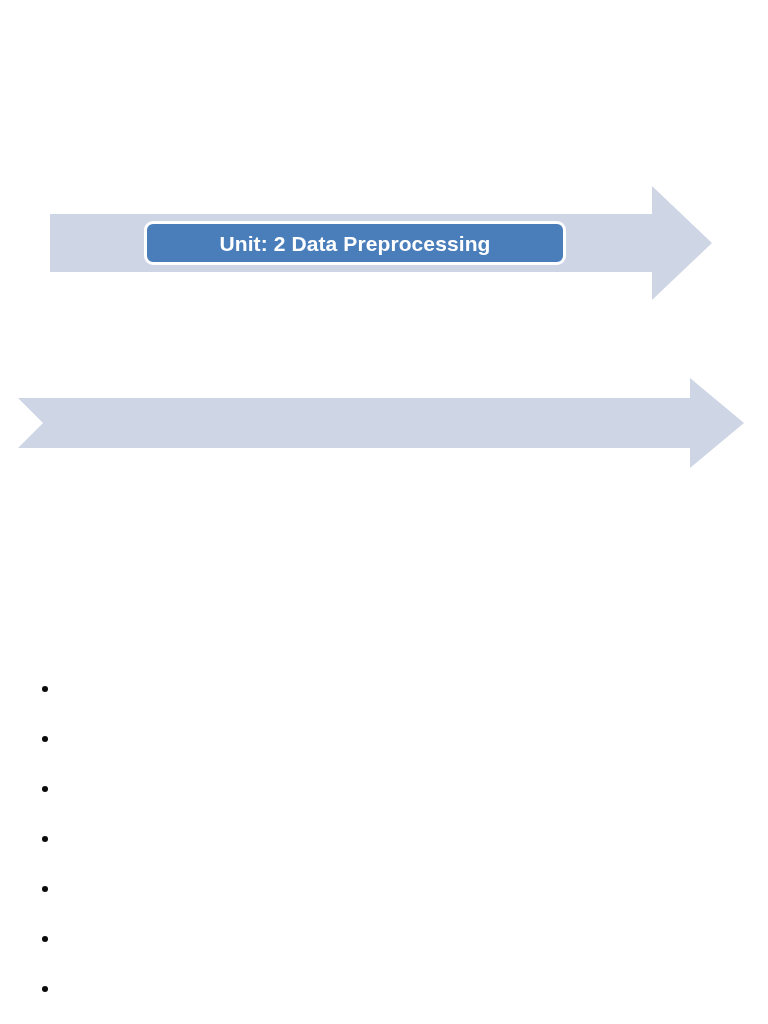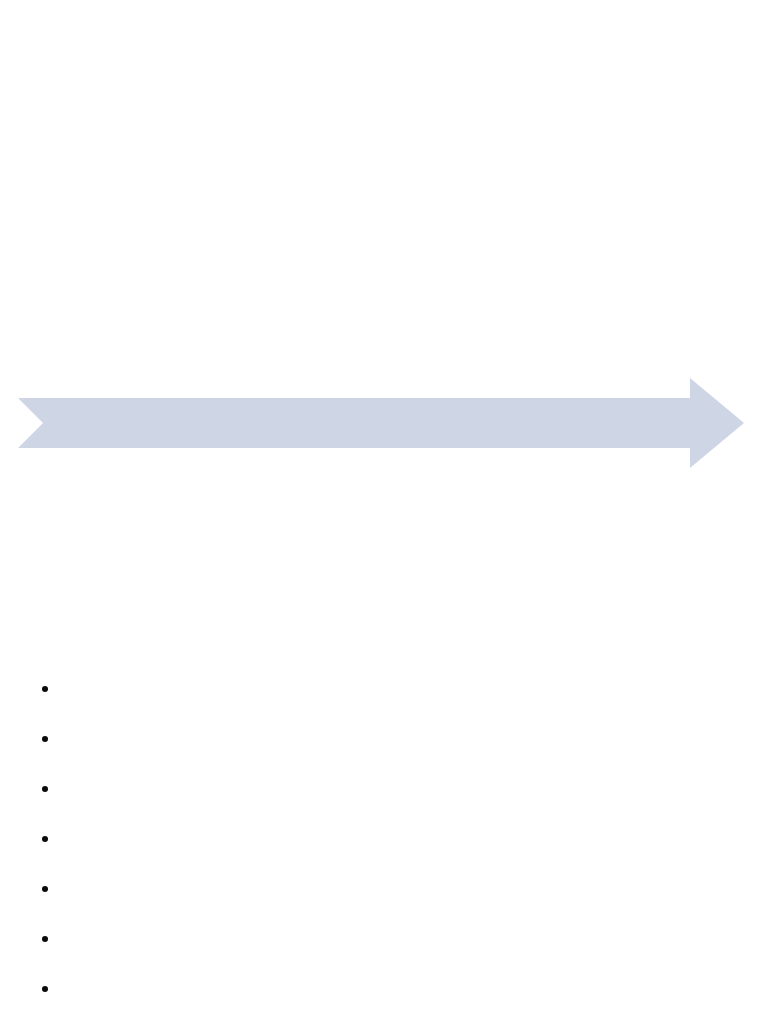--- a/index.html
+++ b/index.html
@@ -115,20 +115,28 @@
   .bullet-text {
     display: inline-block;
     min-height: 1px;
   }
 </style>
 </head>
 <body>
 
 <div class="slide-page">
 
+  <div class="banner-one">
+    <svg class="banner-one-arrow" viewBox="0 0 670 122" preserveAspectRatio="none">
+      <path d="M 0 32 L 602 32 L 602 4 L 662 61 L 602 118 L 602 90 L 0 90 Z" fill="#ced5e5"></path>
+    </svg>
+    <div class="title-plate">
+      <span class="title-plate-text">Unit: 2 Data Preprocessing</span>
+    </div>
+  </div>
 
   <div class="banner-two">
     <svg class="banner-two-arrow" viewBox="0 0 734 98" preserveAspectRatio="none">
       <path d="M 4 24 L 676 24 L 676 4 L 730 49 L 676 94 L 676 74 L 4 74 L 29 49 Z" fill="#ced5e5"></path>
     </svg>
     <span></span>
   </div>
 
   <ul class="bullet-list">
     <li class="bullet-item">

